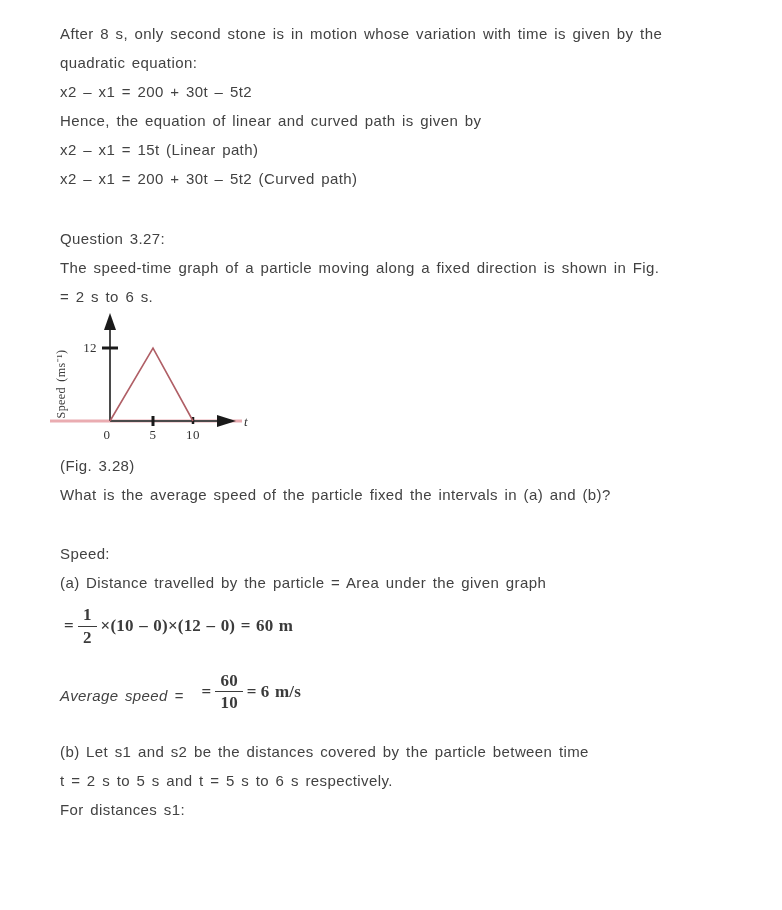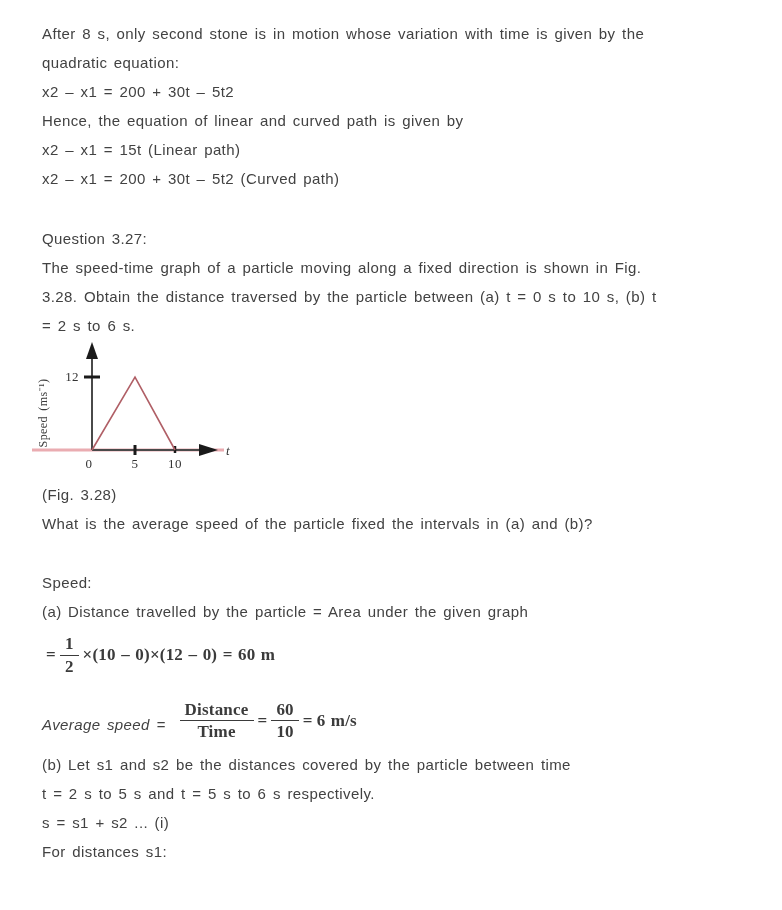--- a/index.html
+++ b/index.html
@@ -3,21 +3,21 @@
 <meta charset="utf-8">
 <style>
   * { margin:0; padding:0; box-sizing:border-box; }
   html,body { background:#ffffff; }
   body {
     width:782px; height:910px; overflow:hidden;
     font-family:"Liberation Sans", sans-serif;
     color:#424242;
   }
   .content {
-    padding:19px 38px 0 42px;
+    padding:19px 38px 0 60px;
     font-size:15px; line-height:29px;
     letter-spacing:0.4px; word-spacing:2px;
   }
   .tline { white-space:nowrap; }
   .gap-lg { height:31px; }
   .gap-md { height:30px; }
 
   
   .figure-wrap { margin-left:-10px; height:140px; }
 
@@ -28,39 +28,38 @@
     font-size:17px; line-height:1.15; letter-spacing:0.2px; word-spacing:1px;
   }
   .formula-row { display:flex; align-items:center; min-height:58px; }
   .formula-row2 { display:flex; align-items:flex-end; min-height:56px; margin-top:2px; }
   .frac { display:inline-block; text-align:center; vertical-align:middle; }
   .frac .num { display:block; border-bottom:1.6px solid #3b3b3b; padding:0 5px 1px 5px; }
   .frac .den { display:block; padding-top:1px; }
   .mx { padding:0 4px; }
   .avg-label { padding-bottom:3px;font-style:italic; }
   .avg-math { display:flex; align-items:center; margin-left:14px; }
-  .partb { margin-top:8px; }
+  .partb { margin-top:24px; }
 </style>
 </head>
 <body>
 
 <div class="content">
 
   <div class="tline">After 8 s, only second stone is in motion whose variation with time is given by the</div>
   <div class="tline">quadratic equation:</div>
   <div class="tline">x2 – x1 = 200 + 30t – 5t2</div>
   <div class="tline">Hence, the equation of linear and curved path is given by</div>
   <div class="tline">x2 – x1 = 15t (Linear path)</div>
   <div class="tline">x2 – x1 = 200 + 30t – 5t2 (Curved path)</div>
 
   <div class="gap-lg"></div>
 
   <div class="tline">Question 3.27:</div>
   <div class="tline">The speed-time graph of a particle moving along a fixed direction is shown in Fig.</div>
-  <div class="tline">3.28. Obtain the distance traversed by the particle between (a) t = 0 s to 10 s, (b) t</div>
   <div class="tline">= 2 s to 6 s.</div>
 
   <div class="figure-wrap">
     <svg width="210" height="140" viewBox="0 0 210 140">
 
       <line x1="0" y1="110" x2="192" y2="110" stroke-width="3" stroke="#eaacb1"></line>
 
       <line x1="60" y1="110" x2="170" y2="110" stroke-width="2" stroke="#4a4a4a"></line>
       <polygon points="167,104 186,110 167,116" fill="#1a1a1a"></polygon>
 
@@ -95,34 +94,29 @@
     <span class="frac">
       <span class="num">1</span>
       <span class="den">2</span>
     </span>
     <span class="mx">×(10 – 0)×(12 – 0) = 60 m</span>
   </div>
 
   <div class="formula-row2">
     <span class="avg-label">Average speed =</span>
     <span class="avg-math math">
-      <span class="frac">
-        <span class="num">Distance</span>
-        <span class="den">Time</span>
-      </span>
       <span class="mx">=</span>
       <span class="frac">
         <span class="num">60</span>
         <span class="den">10</span>
       </span>
       <span class="mx">=</span>
       <span>6 m/s</span>
     </span>
   </div>
 
   <div class="partb">
     <div class="tline">(b) Let s1 and s2 be the distances covered by the particle between time</div>
     <div class="tline">t = 2 s to 5 s and t = 5 s to 6 s respectively.</div>
-    <div class="tline">s = s1 + s2 ... (i)</div>
     <div class="tline">For distances s1:</div>
   </div>
 
 </div>
 
 </body></html>

